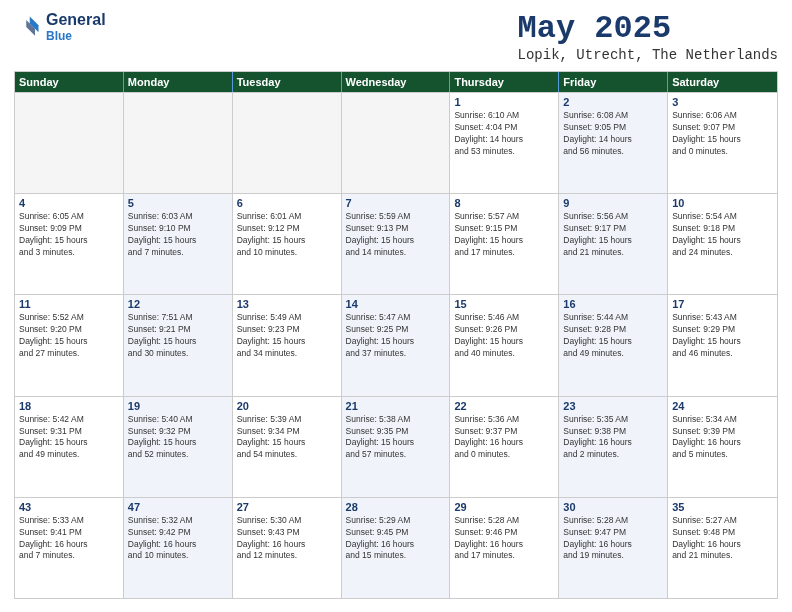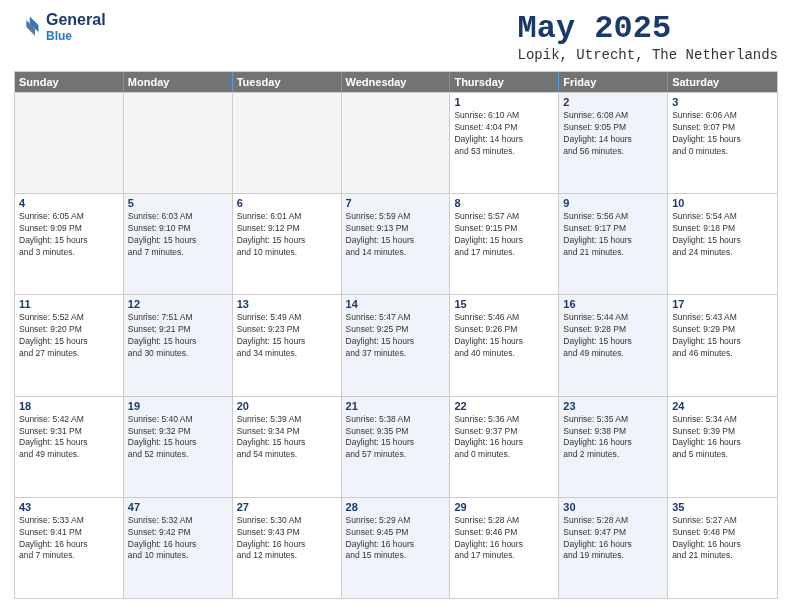--- a/index.html
+++ b/index.html
@@ -47,21 +47,21 @@
     }
     .calendar {
       flex: 1;
       display: flex;
       flex-direction: column;
       border: 1px solid #ccc;
     }
     .cal-header {
       display: grid;
       grid-template-columns: repeat(7, 1fr);
-      background: #737373;
+      background: #14532d;
     }
     .cal-header-cell {
       color: #fff;
       font-size: 11px;
       font-weight: bold;
       padding: 4px 4px;
       text-align: left;
       border-right: 1px solid #5599dd;
     }
     .cal-header-cell:last-child { border-right: none; }

